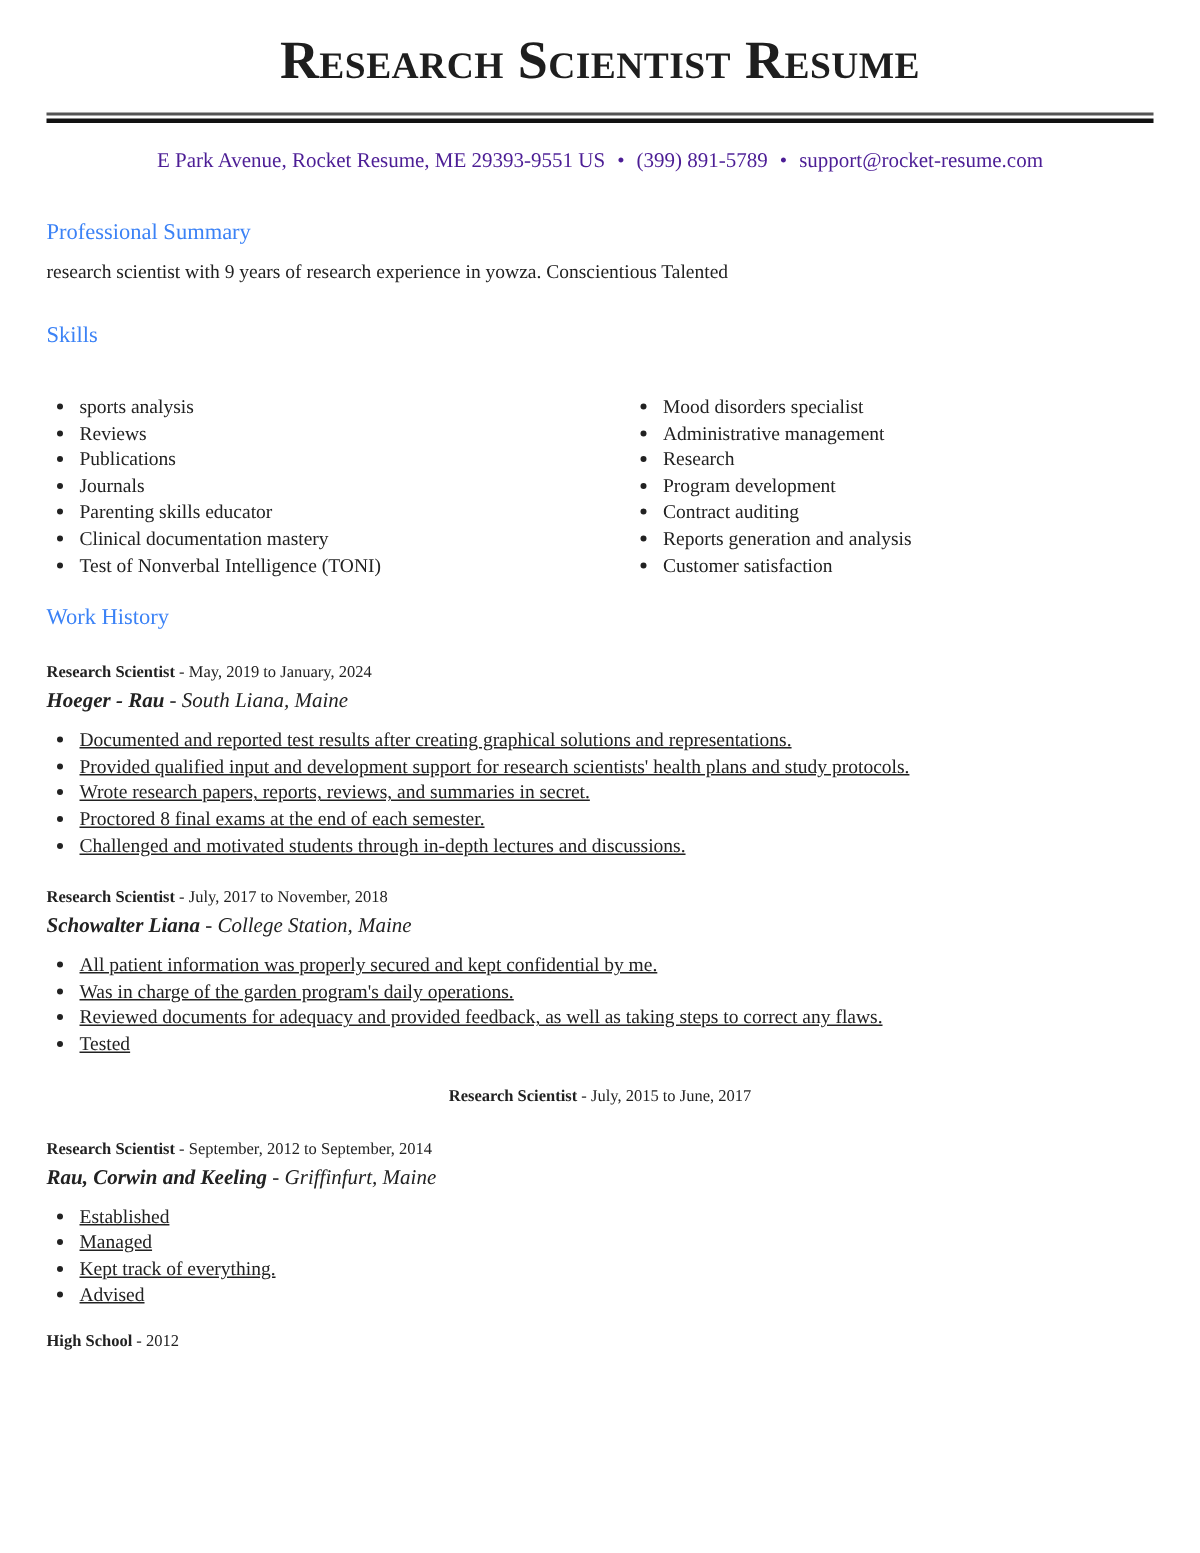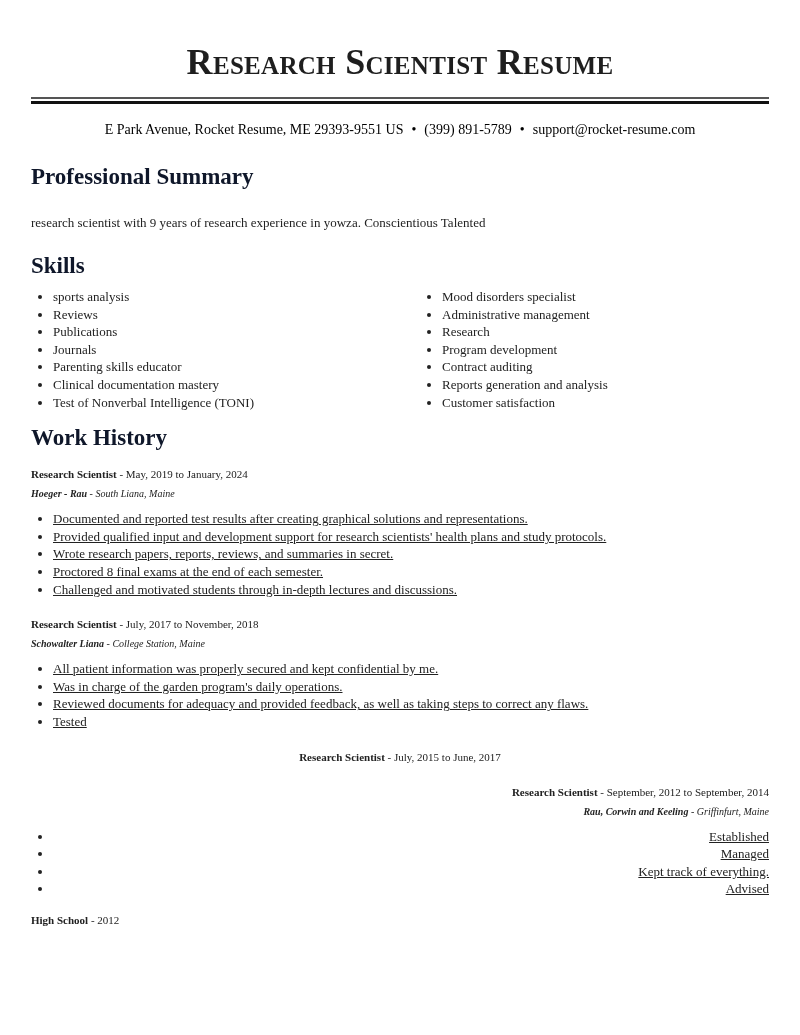--- a/index.html
+++ b/index.html
@@ -2,51 +2,51 @@
 <html><head>
 <meta charset="utf-8">
 <style>
   html, body { margin: 0; padding: 0; background: #ffffff; }
   body {
     width: 800px; height: 1035px; overflow: hidden;
     font-family: "Liberation Serif", serif; color: #222;
   }
   .page { position: relative; padding: 0 31px; }
   .title {
-    text-align: center; margin: 0; padding-top: 40px;
+    text-align: center; margin: 0; padding-top: 18px;
     font-size: 36px; font-weight: bold; font-variant: small-caps;
     letter-spacing: 0.3px; color: #1e1e1e; line-height: 44px;
   }
   .rule-top { margin-top: 13px; height: 2px; background: #555; }
   .rule-bot { margin-top: 2px; height: 3px; background: #111; }
   .contact {
-    text-align: center; font-size: 14px; margin-top: 17px; line-height: 18px; color: #000000;
+    text-align: center; font-size: 14px; margin-top: 17px; line-height: 18px; color: #4c1d95;
   }
   .contact .sep { margin: 0 8px; }
   h2 {
-    font-weight: bold; font-size: 23px; margin: 0; line-height: 28px; color: #0f172a;
+    font-weight: normal; font-size: 15px; margin: 0; line-height: 28px; color: #3b82f6;
   }
   .sec-summary { margin-top: 24px; }
-  .summary { font-size: 13px; margin-top: 24px; line-height: 16px; }
+  .summary { font-size: 13px; margin-top: 4px; line-height: 16px; }
   .sec-skills { margin-top: 21px; }
-  .skills { display: flex; margin-top: 8px; gap: 40px; }
+  .skills { display: flex; margin-top: 24px; gap: 40px; }
   .skills ul { flex: 1; margin: 0; padding-left: 22px; }
   ul { list-style: disc; }
   li { font-size: 13px; line-height: 17.6px; }
   .sec-work { margin-top: 13px; }
   .job { margin-top: 0; }
   .job-line { font-size: 11px; line-height: 20px; }
   .job-title { font-weight: bold; }
-  .company-line { font-size: 10px; font-style: italic; line-height: 20px; }
+  .company-line { font-size: 14px; font-style: italic; line-height: 20px; }
   .company { font-weight: bold; }
   .job ul { margin: 6px 0 0 0; padding-left: 22px; text-decoration: underline; }
   .w1 { margin-top: 12px; }
   .w2 { margin-top: 16px; }
   .w3 { margin-top: 16px; text-align: center; }
-  .w4 { margin-top: 15px; text-align: right; }
+  .w4 { margin-top: 15px; }
   .sec-edu { margin-top: 11px; }
   .edu { margin-top: 12px; }
 </style>
 </head>
 <body>
 
 <div class="page">
 
   <h1 class="title">Research Scientist Resume</h1>
   <div class="rule-top"></div>

